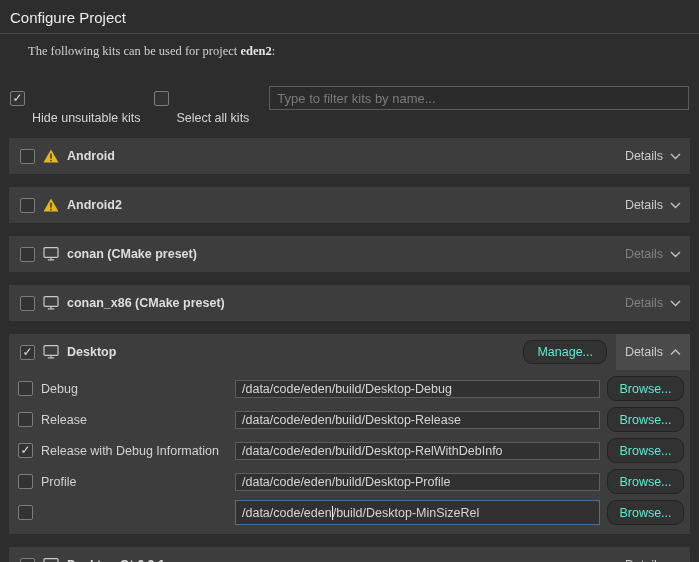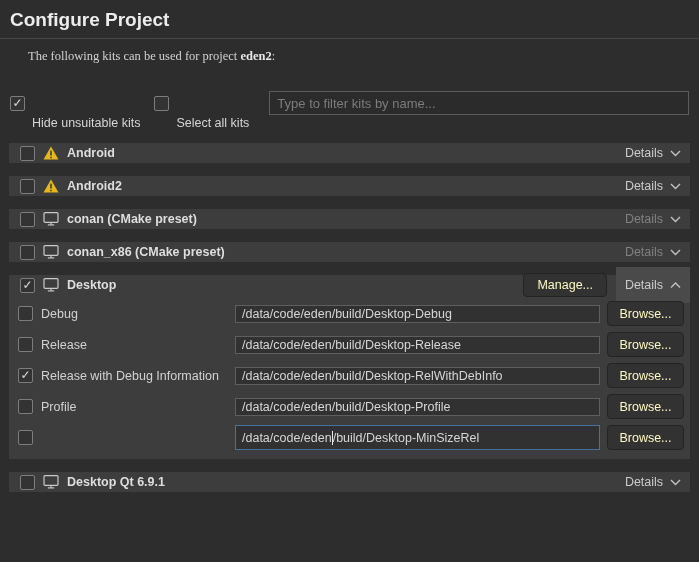--- a/index.html
+++ b/index.html
@@ -7,21 +7,21 @@
   body {
     width:699px; height:562px; overflow:hidden;
     font-family:"Liberation Sans", sans-serif;
     color:#d6d6d6; font-size:12.5px;
     position:relative;
   }
   .page-header {
     padding:9px 10px 7px 10px;
     border-bottom:1px solid #474747;
   }
-  .page-title { font-size:19px; font-weight:bold; color:#ececec; }
+  .page-title { font-size:15px; font-weight:normal; color:#ececec; }
   .intro { margin:10px 10px 0 28px; color:#d2d2d2;font-family:Liberation Serif, serif; }
   .intro b { color:#e6e6e6; }
   .filter-bar {
     margin:12px 10px 0 10px;
     display:flex; align-items:center;
   }
   .cb {
     width:15px; height:15px; flex:0 0 15px;
     border:1px solid #7d7d7d; background:#333333; border-radius:2px;
     display:inline-flex; align-items:center; justify-content:center;
@@ -34,39 +34,39 @@
   .filter-input {
     flex:1; height:24px; margin-left:6px;
     background:#2b2b2b; border:1px solid #5c5c5c;
     color:#cfcfcf; font-family:"Liberation Sans", sans-serif; font-size:13px;
     padding:0 7px; outline:none;
   }
   .filter-input::placeholder { color:#7c7c7c; }
 
   .kits { margin:13px 9px 0 9px; }
   .kit-row {
-    background:#3d3d3d; height:20px; margin-bottom:13px;
+    background:#3d3d3d; height:36px; margin-bottom:13px;
     display:flex; align-items:center; padding-left:11px;
   }
   .kit-box { background:#3d3d3d; margin-bottom:13px; padding-bottom:9px; }
   .kit-box .kit-row { margin-bottom:0; background:transparent; }
   .kit-name { font-weight:bold; color:#dedede; margin-left:8px; white-space:nowrap; }
   .kit-icon { margin-left:8px; display:inline-flex; }
   .spacer { flex:1; }
   .details-toggle {
     width:74px; height:36px; flex:0 0 74px;
     display:flex; align-items:center; justify-content:center;
     cursor:default;
   }
   .details-toggle.open { background:#4a4a4a; }
   .details-label { color:#cbcbcb; margin-right:7px; }
   .details-label.dimmed { color:#818181; }
   .btn {
-    background:#323232; border:1px solid #232323; border-radius:4px;
-    color:#fef9c3; font-family:"Liberation Sans", sans-serif; font-size:12.5px;
+    background:#323232; border:1px solid #232323; border-radius:9px;
+    color:#5eead4; font-family:"Liberation Sans", sans-serif; font-size:12.5px;
     display:inline-flex; align-items:center; justify-content:center;
   }
   .manage-btn { height:24px; padding:0 13px; margin-right:9px; }
   .config-row {
     display:flex; align-items:center;
     height:25px; margin:6px 6px 0 9px;
   }
   .config-label-area { display:flex; align-items:center; width:217px; flex:0 0 217px; }
   .config-label { margin-left:8px; color:#d2d2d2; white-space:nowrap; }
   .path-input {

